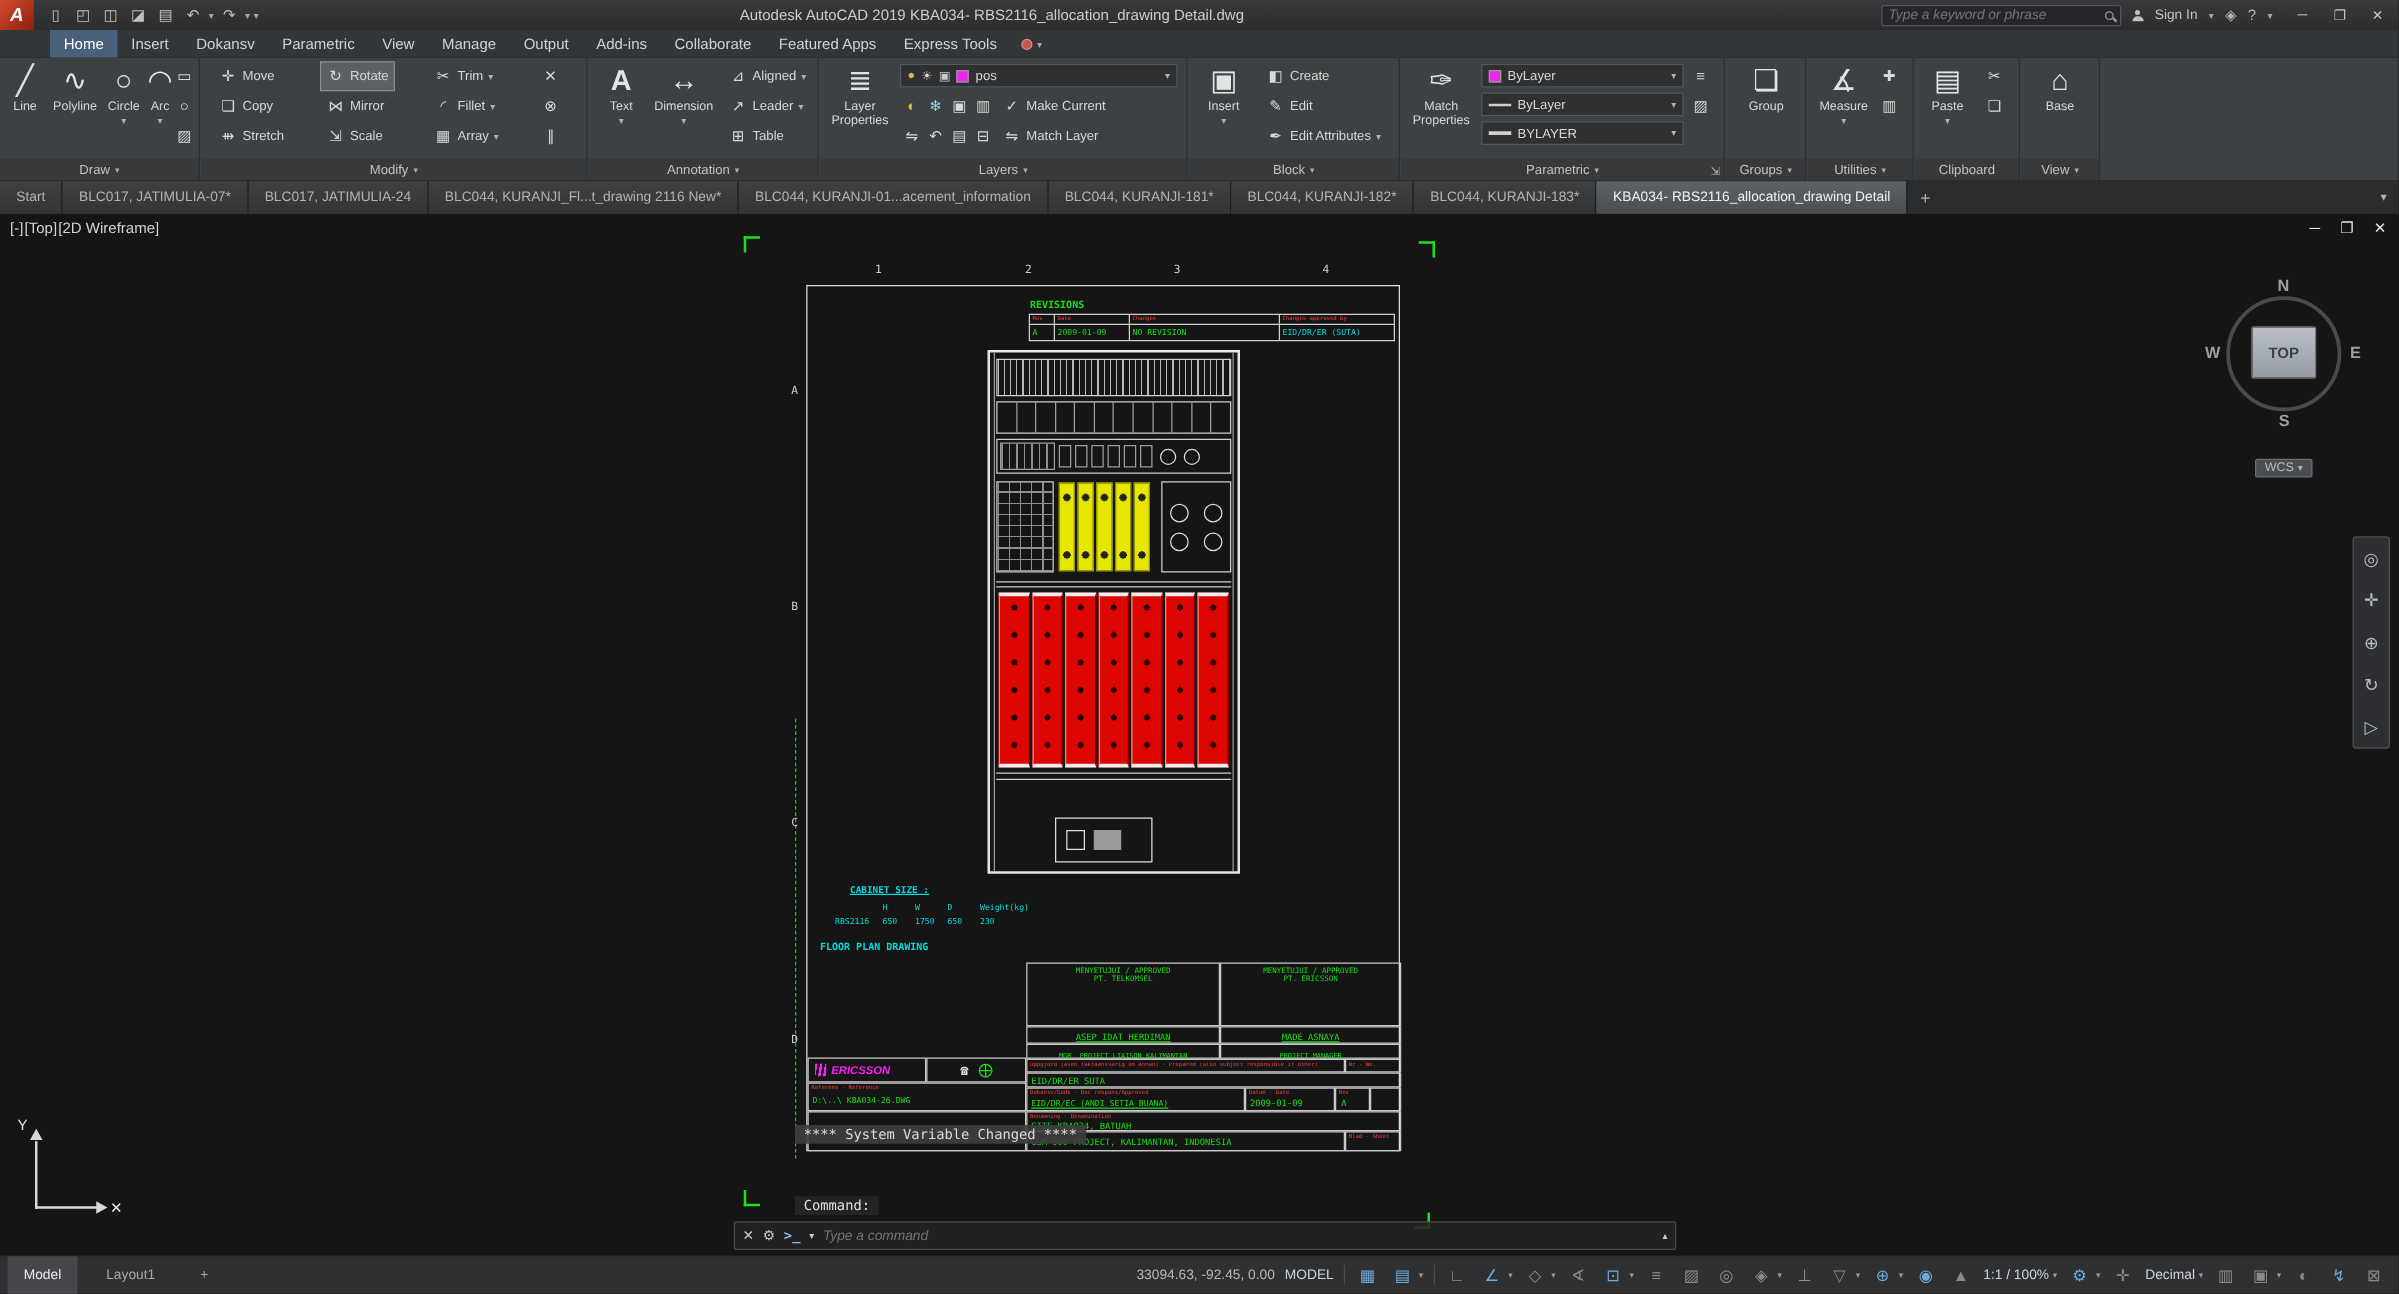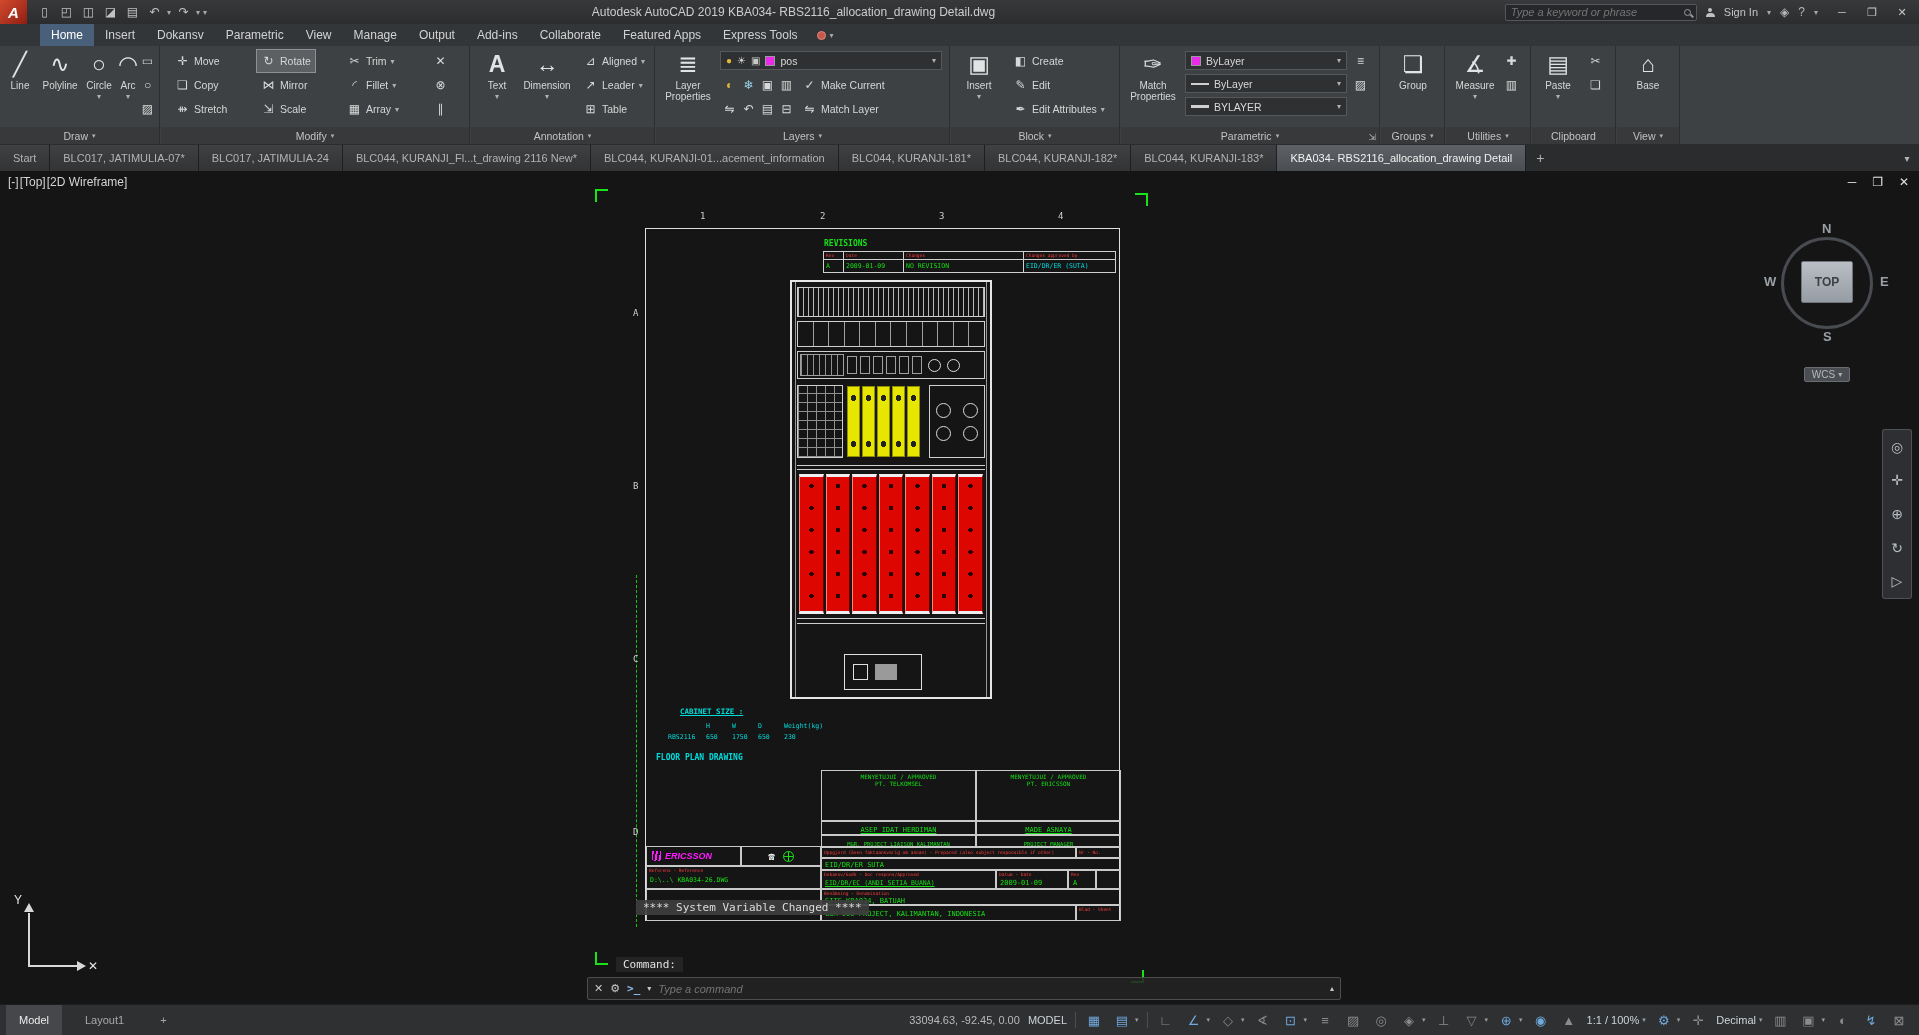--- a/index.html
+++ b/index.html
@@ -131,21 +131,21 @@
 .tk-ball::after{content:"";position:absolute;left:-5px;top:7px;width:30px;height:10px;border:2px solid #9a9a9a;border-radius:50%;transform:rotate(-18deg);border-left-color:transparent}
 .tk-text{color:#9f9f9f;font-style:italic;font-weight:bold;font-size:13px;letter-spacing:1px;font-family:"Liberation Sans",sans-serif}
 .er-bars{width:9px;height:10px;background:repeating-linear-gradient(100deg,#ff1bff 0 2px,transparent 2px 4px);flex:0 0 auto}
 .globe{width:11px;height:11px;border:1px solid #1ae21a;border-radius:50%;position:relative;flex:0 0 auto}
 .globe::before{content:"";position:absolute;left:0;right:0;top:4.5px;height:1px;background:#1ae21a}
 .globe::after{content:"";position:absolute;top:0;bottom:0;left:4.5px;width:1px;background:#1ae21a}
 
 
 .cmd-sysvar{position:absolute;left:636px;top:729px;background:rgba(62,62,62,.92);color:#dcdcdc;font-family:"DejaVu Sans Mono",monospace;font-size:11px;padding:1px 7px;z-index:10}
 .cmd-band{position:absolute;left:636px;top:748px;width:700px;background:#ababab;color:#151515;font-family:"DejaVu Sans Mono",monospace;font-size:11px;line-height:15px;padding:2px 7px;z-index:10}
-.cmd-prompt{position:absolute;left:616px;top:786px;background:rgba(40,40,40,.8);color:#e0e0e0;font-family:"DejaVu Sans Mono",monospace;font-size:11px;padding:1px 7px;z-index:10}
+.cmd-prompt{position:absolute;left:636px;top:786px;background:rgba(40,40,40,.8);color:#e0e0e0;font-family:"DejaVu Sans Mono",monospace;font-size:11px;padding:1px 7px;z-index:10}
 .cmdbar{position:absolute;left:587px;top:806px;width:754px;height:23px;background:rgba(35,35,35,.88);border:1px solid #4d4d4d;border-radius:2px;display:flex;align-items:center;gap:7px;padding:0 6px;z-index:10}
 .cmdbar .ci{color:#c9c9c9;font-size:11px}
 .cmdbar .cprompt{color:#8fb8e8;font-family:"DejaVu Sans Mono",monospace;font-size:11px;font-weight:bold}
 .cmdbar input{flex:1;background:transparent;border:none;outline:none;color:#9a9a9a;font-style:italic;font-size:11px;font-family:"Liberation Sans",sans-serif}
 
 
 #statusbar{position:absolute;left:0;top:1004px;width:100%;height:31px;background:#2e3032;border-top:1px solid #1d1e20;display:flex;align-items:center;padding:0 6px;gap:10px;z-index:30}
 .mtab{height:31px;display:flex;align-items:center;padding:0 13px;color:#a9a9a9;font-size:11px}
 .mtab.active{background:#45474a;color:#ececec}
 .sb-right{margin-left:auto;display:flex;align-items:center;gap:8px;padding-right:4px}

